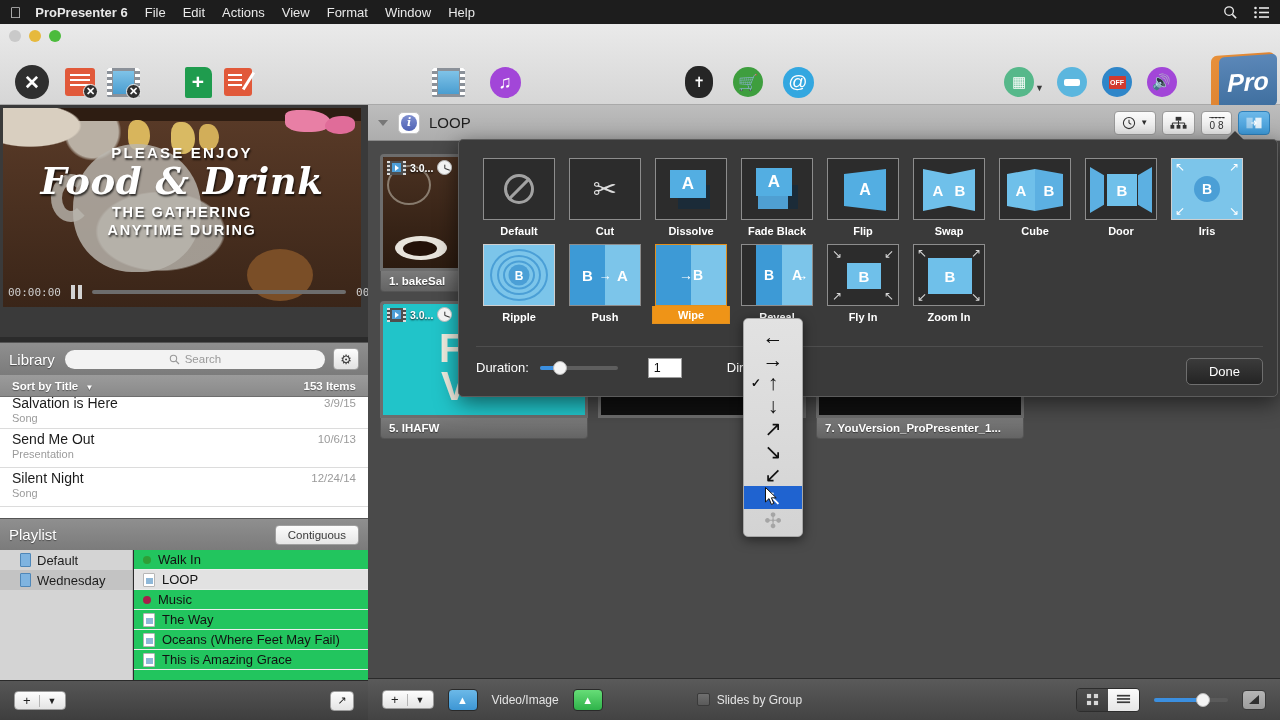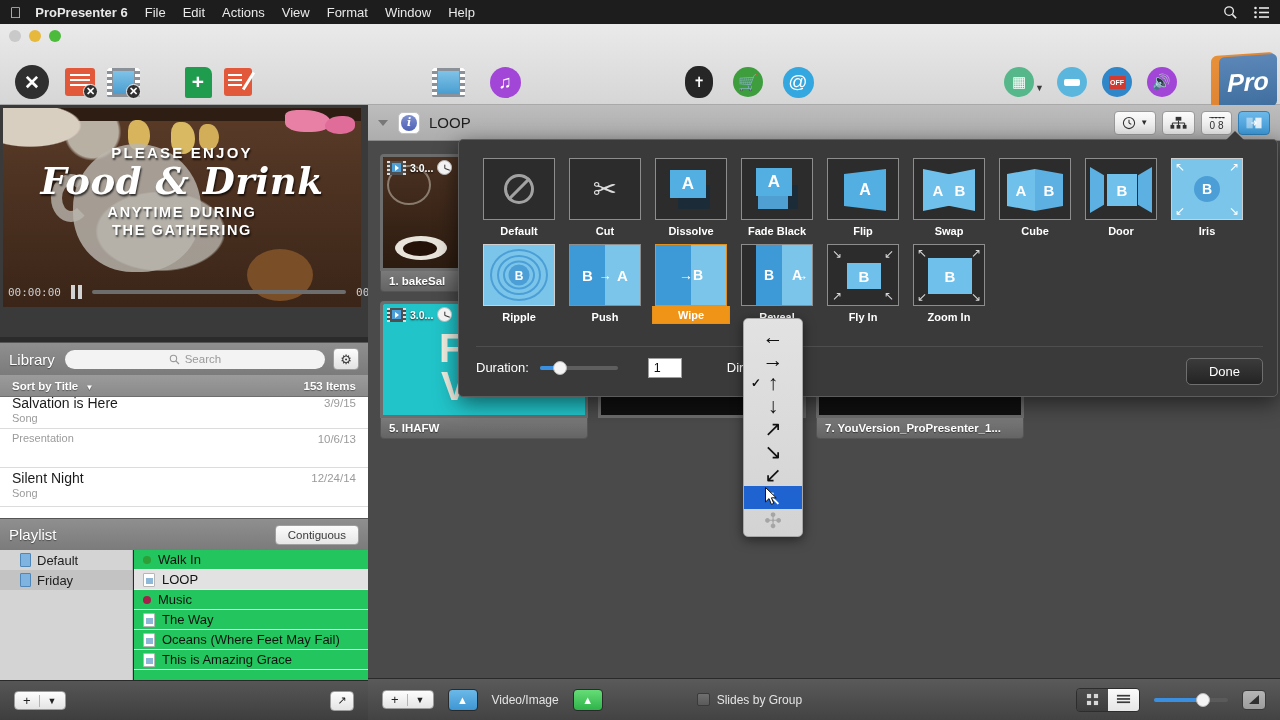--- a/index.html
+++ b/index.html
@@ -622,22 +622,22 @@
       <div class="pi-blob pi-yellow2"></div>
       <div class="pi-blob pi-yellow3"></div>
       <div class="pi-blob pi-pink1"></div>
       <div class="pi-blob pi-pink2"></div>
       <div class="pi-cookie"></div>
       <div class="pi-handle"></div>
       <div class="pi-cup"></div>
       <div class="pi-text">
         <div class="pi-l1">PLEASE ENJOY</div>
         <div class="pi-l2">Food &amp; Drink</div>
+        <div class="pi-l3">THE GATHERING</div>
         <div class="pi-l3">ANYTIME DURING</div>
-        <div class="pi-l3">THE GATHERING</div>
       </div>
     </div>
     <div class="preview-ctrl">
       <span>00:00:00</span>
       <span class="pause-ico">
           <i></i>
           <i></i>
         </span>
       <span class="pc-bar"></span>
       <span>00:00:00</span>
@@ -665,20 +665,21 @@
     <span>153 Items</span>
   </div>
 
   <div class="lib-list">
     <div class="lib-row" style="height:36px;margin-top:-4px;">
       <div class="nm">Salvation is Here</div>
       <div class="sub">Song</div>
       <div class="dt">3/9/15</div>
     </div>
     <div class="lib-row">
+      <div class="nm">Send Me Out</div>
       <div class="sub">Presentation</div>
       <div class="dt">10/6/13</div>
     </div>
     <div class="lib-row">
       <div class="nm">Silent Night</div>
       <div class="sub">Song</div>
       <div class="dt">12/24/14</div>
     </div>
   </div>
 
@@ -687,21 +688,21 @@
     <span class="contig-btn">Contiguous</span>
   </div>
 
   <div class="pl-left">
     <div class="r">
       <span class="doc-ico"></span>
       <span>Default</span>
     </div>
     <div class="r sel">
       <span class="doc-ico"></span>
-      <span>Friday</span>
+      <span>Wednesday</span>
     </div>
   </div>
 
   <div class="pl-right">
     <div class="r">
       <span class="dot" style="background:#2e9e36"></span>
       <span>Walk In</span>
     </div>
     <div class="r sel">
       <span class="mini-doc"></span>

